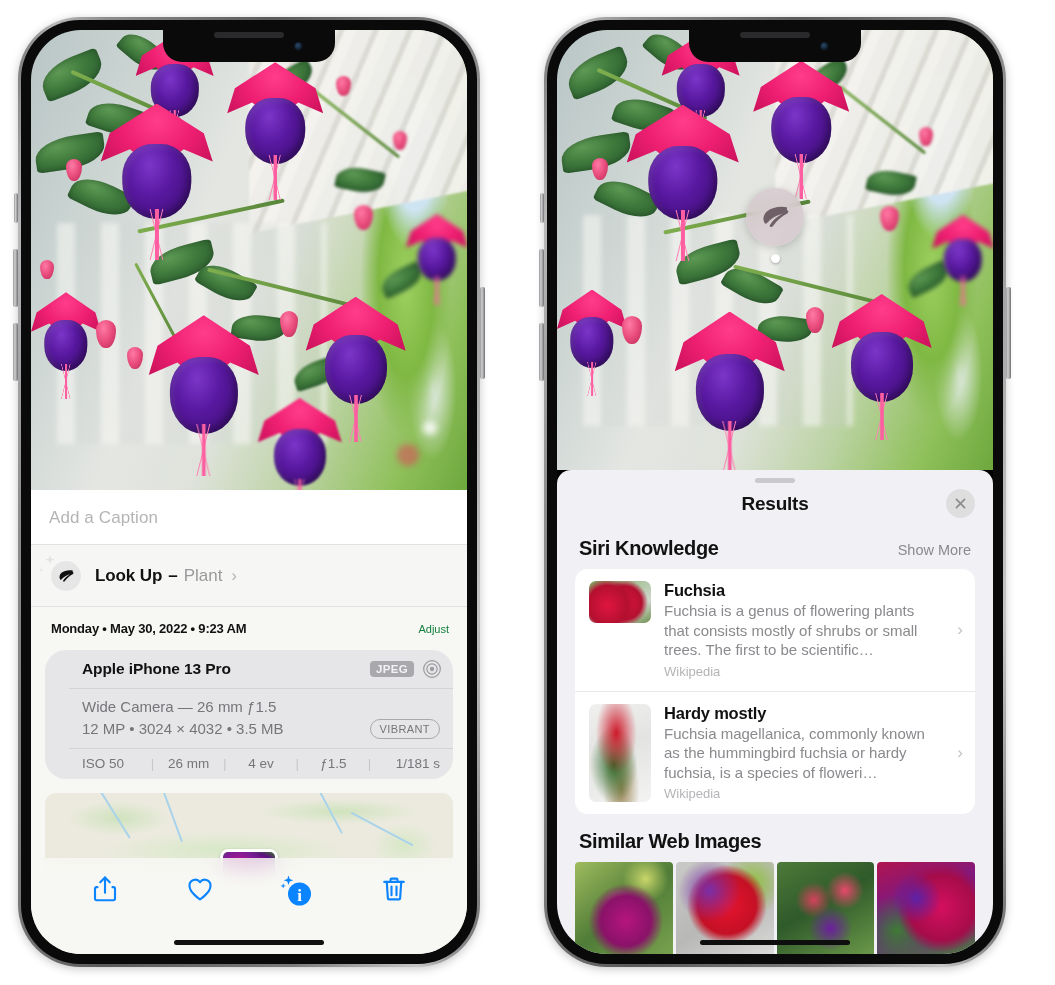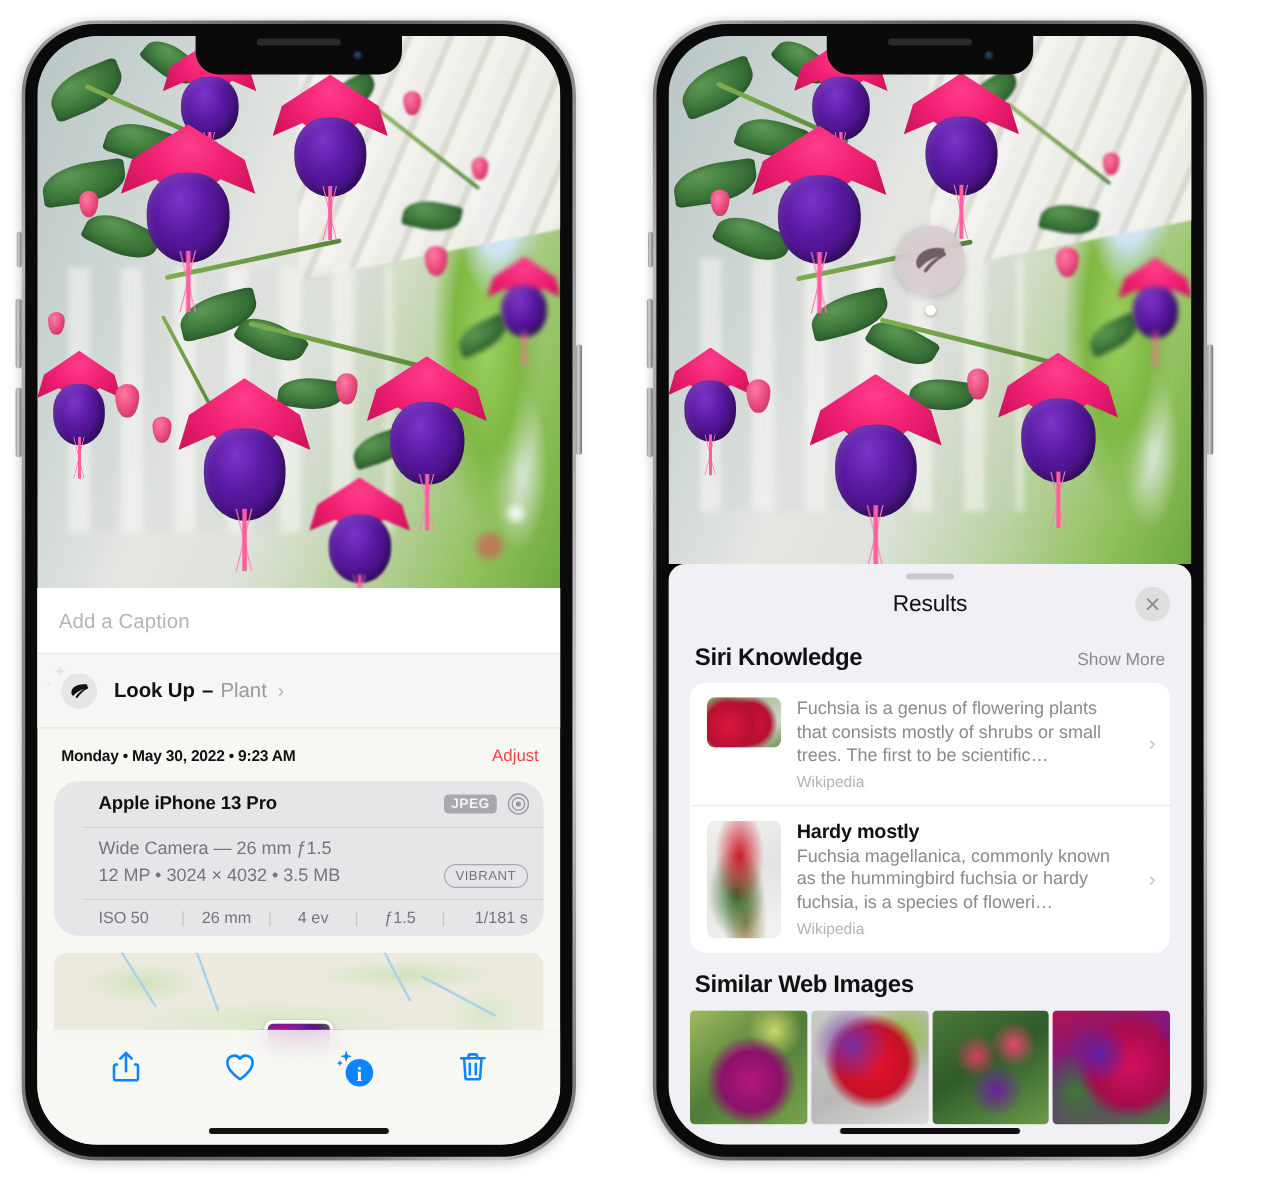--- a/index.html
+++ b/index.html
@@ -163,21 +163,21 @@
   .lookup-title { font-size: 17px; font-weight: 700; color: #111; letter-spacing: -.1px; }
   .lookup-sub   { font-size: 17px; font-weight: 400; color: #9a9a9c; }
   .lookup-chev  { color: #b0b0b2; font-size: 16px; margin-left: 3px; }
 
   .meta-row {
     padding: 14px 18px 12px 20px;
     display: flex; flex-direction: column; gap: 6px;
   }
   .meta-line1 { display: flex; align-items: baseline; justify-content: space-between; }
   .meta-date { font-size: 13px; font-weight: 700; color: #111; letter-spacing: -.2px; }
-  .meta-adjust { font-size: 14px; color: #ef4444; font-weight: 400; }
+  .meta-adjust { font-size: 11px; color: #15803d; font-weight: 400; }
   .meta-line2 { display: flex; align-items: center; gap: 9px; }
   .meta-file { font-size: 16px; color: #3c3c3e; }
 
   .exif-card {
     margin: 2px 14px 0 14px;
     background: #e6e6e8;
     border-radius: 21px;
     overflow: hidden;
     font-size: 15px;
     padding-left: 24px;
@@ -268,21 +268,21 @@
   }
   .grabber {
     width: 40px; height: 5px; border-radius: 3px; background: #c9c9ce;
     margin: 8px auto 0 auto;
   }
   .res-head {
     position: relative;
     display: flex; align-items: center; justify-content: center;
     padding: 10px 0 12px 0;
   }
-  .res-title { font-size: 19px; font-weight: 400; color: #111; letter-spacing: -.2px; }
+  .res-title { font-size: 19px; font-weight: 700; color: #111; letter-spacing: -.2px; }
   .res-close {
     position: absolute; right: 18px; top: 6px;
     width: 29px; height: 29px; border-radius: 50%;
     background: #dededf; display: flex; align-items: center; justify-content: center;
   }
   .res-close svg { width: 15px; height: 15px; color: #8a8a8e; }
 
   .sec-head {
     display: flex; align-items: baseline; justify-content: space-between;
     padding: 10px 22px 9px 22px;
@@ -664,20 +664,21 @@
 
           <div class="sec-head">
             <span class="sec-title">Siri Knowledge</span>
             <span class="sec-more">Show More</span>
           </div>
 
           <div class="know-card">
             <div class="know-row">
               <div class="know-thumb thumb-a"></div>
               <div class="know-txt">
+                <div class="know-title">Fuchsia</div>
                 <div class="know-desc">Fuchsia is a genus of flowering plants that consists mostly of shrubs or small trees. The first to be scientific…</div>
                 <div class="know-src">Wikipedia</div>
               </div>
               <span class="know-chev">›</span>
             </div>
             <div class="know-row">
               <div class="know-thumb thumb-b"></div>
               <div class="know-txt">
                 <div class="know-title">Hardy mostly</div>
                 <div class="know-desc">Fuchsia magellanica, commonly known as the hummingbird fuchsia or hardy fuchsia, is a species of floweri…</div>

